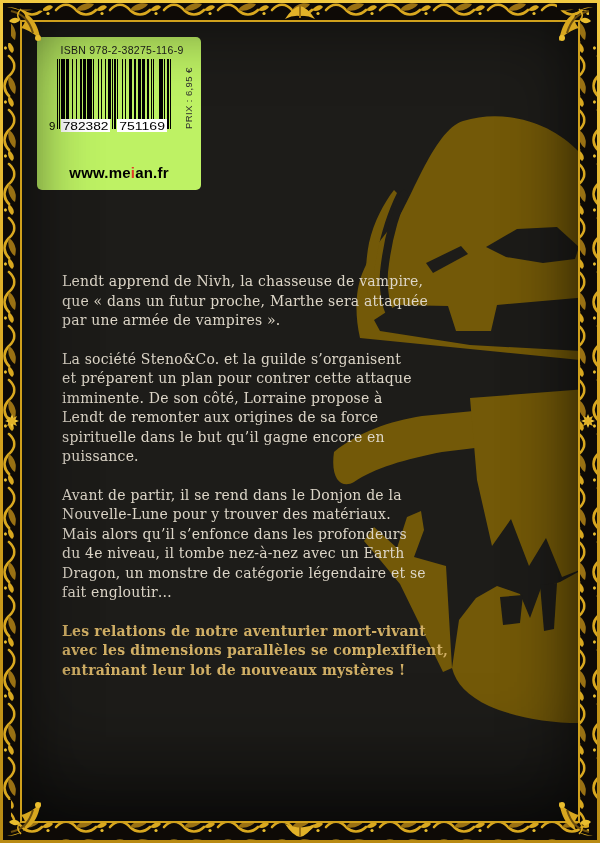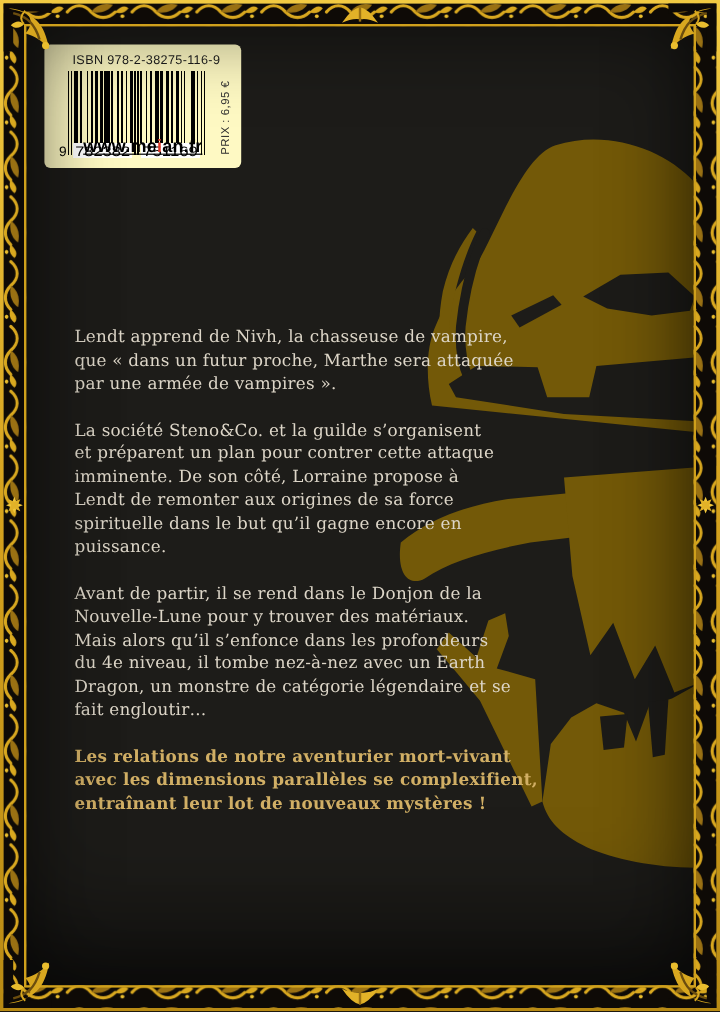--- a/index.html
+++ b/index.html
@@ -11,37 +11,37 @@
   
   .frame{position:absolute;inset:0;z-index:6;pointer-events:none;}
   .vignette{
     position:absolute;inset:22px;z-index:4;pointer-events:none;
     box-shadow:inset 0 0 70px rgba(0,0,0,.55), inset 0 -70px 90px -30px rgba(0,0,0,.55);
   }
   
   .skull{position:absolute;left:320px;top:100px;width:280px;height:630px;z-index:1;}
   
   .barcode-panel{
-    position:absolute;left:37px;top:37px;width:164px;height:103px;z-index:3;
-    background:#fef9c3;border-radius:5px;
+    position:absolute;left:37px;top:37px;width:164px;height:153px;z-index:3;
+    background:#bef264;border-radius:5px;
     font-family:"Liberation Sans", sans-serif;color:#1c1c1c;
   }
   .isbn{
     position:absolute;top:7px;left:16px;right:10px;text-align:center;
     font-size:10.5px;letter-spacing:.3px;white-space:nowrap;
   }
   .ean{position:absolute;left:10px;top:22px;}
   .price{
     position:absolute;right:2px;top:21px;height:80px;width:16px;
     writing-mode:vertical-rl;transform:rotate(180deg);
     font-size:9.5px;color:#2e2e2e;letter-spacing:.4px;text-align:center;white-space:nowrap;
   }
   .website{
     position:absolute;bottom:9px;left:0;right:0;text-align:center;
-    font-size:15px;font-weight:bold;letter-spacing:.2px;color:#000;text-decoration:underline;
+    font-size:15px;font-weight:bold;letter-spacing:.2px;color:#000;
   }
   .website .accent{color:#e03a28;}
   
   .blurb{position:absolute;left:62px;top:272px;width:560px;z-index:2;}
   .blurb p{
     margin:0 0 19px 0;font-size:14px;line-height:19.5px;
     color:#ddd6c8;white-space:pre-line;letter-spacing:.2px;
   }
   .blurb p.highlight{
     color:#d1af65;font-weight:bold;margin-top:14px;

